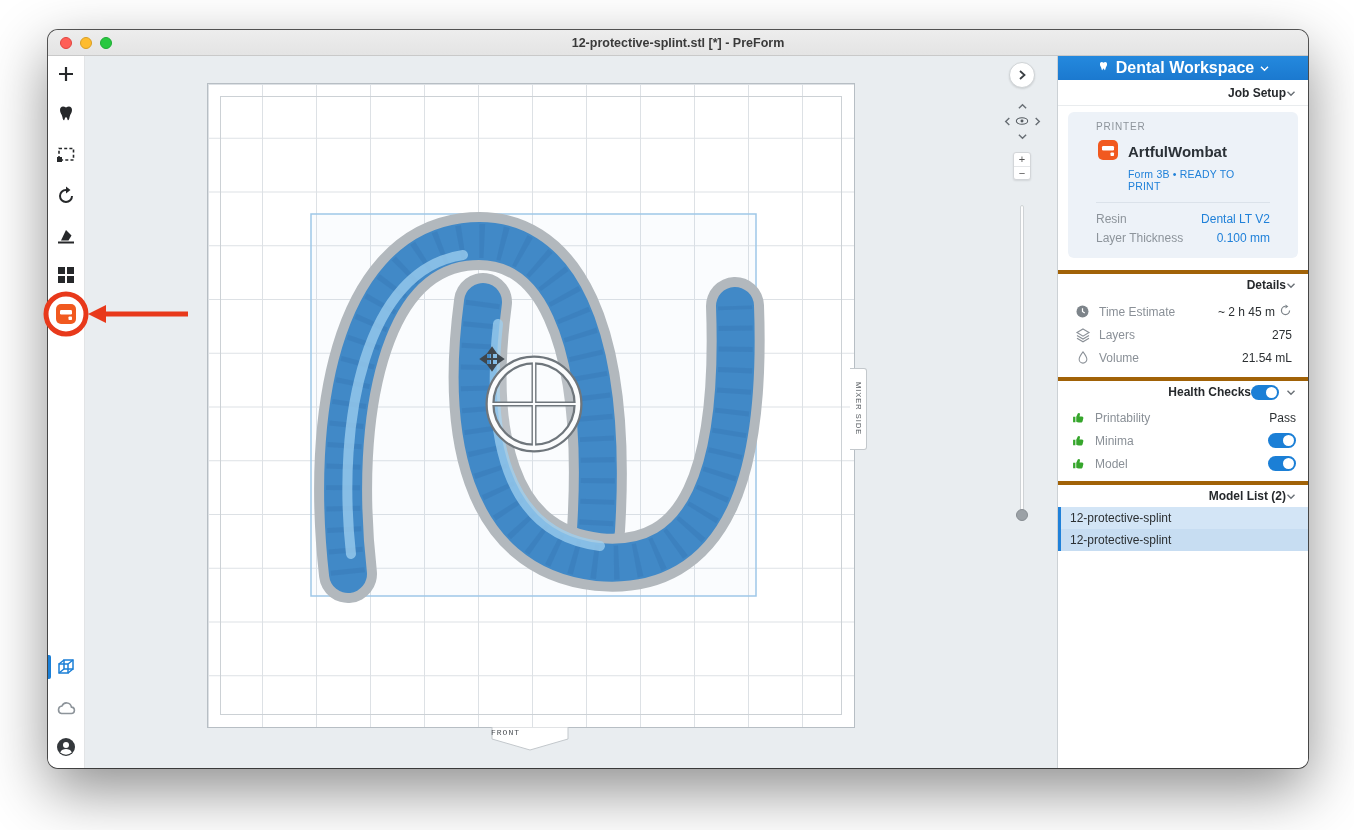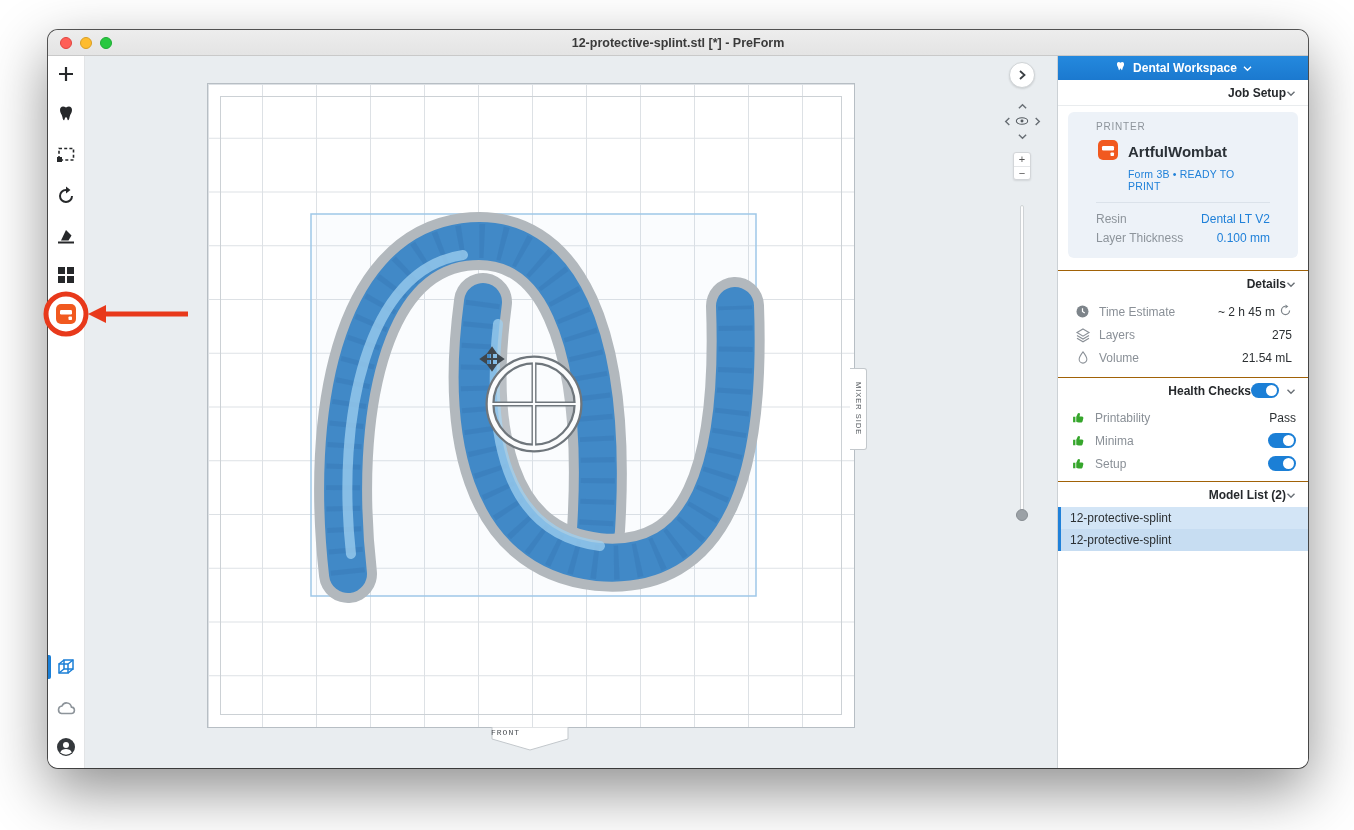--- a/index.html
+++ b/index.html
@@ -78,27 +78,27 @@
     position:absolute; left:931px; top:453px; width:12px; height:12px; border-radius:50%;
     background:#9ba1a6; border:1px solid #878d92; cursor:pointer;
   }
 
   
   .panel { width:251px; flex:none; background:#fff; border-left:1px solid #ccd1d5; display:flex; flex-direction:column; font-size:12px; }
   .ws-header {
     height:24px; background:linear-gradient(#2489de,#1b79cf); color:#fff;
     display:flex; align-items:center; justify-content:center; gap:6px; cursor:pointer; flex:none;
   }
-  .ws-header .lbl { font-size:12px; font-weight:bold; }
+  .ws-header .lbl { font-size:16px; font-weight:bold; }
 
   .sec-header {
     height:26px; display:flex; align-items:center; justify-content:flex-end;
     padding:0 12px; font-weight:bold; font-size:12px; color:#26292c; cursor:pointer; flex:none;
   }
-  .sec-header.bt { border-top:1px solid #a16207;padding-left:22px; }
+  .sec-header.bt { border-top:4px solid #a16207;padding-left:22px; }
   .sec-header.bb { border-bottom:1px solid #e9ecee; }
   .hdr-right { display:flex; align-items:center; gap:7px; }
 
   .printer-card { margin:6px 10px 12px; background:#edf2f8; border-radius:6px; padding:9px 28px 10px; cursor:pointer; }
   .printer-label { font-size:10px; letter-spacing:.8px; color:#8d949b; }
   .printer-row { display:flex; align-items:center; gap:8px; margin-top:6px; }
   .printer-name { font-size:15px; font-weight:bold; color:#2b3137; }
   .printer-status { margin:3px 0 0 32px; font-size:10.5px; color:#2081d9; letter-spacing:.2px; }
   .card-div { height:1px; background:#dbe2ea; margin:10px 0 7px; }
   .kv { display:flex; justify-content:space-between; line-height:19px;align-items:flex-end; }
@@ -473,21 +473,21 @@
           <span class="val">
               <span class="toggle"></span>
             </span>
         </div>
         <div class="info-row">
           <span class="ic">
             <svg width="15" height="15" viewBox="0 0 18 18">
                 <path d="M2.5 8 H5.3 V14.8 H2.5 Z M6.3 14.2 C7.1 14.7 8.1 15 9.4 15 H12 C12.9 15 13.7 14.4 13.9 13.5 L14.8 9.9 C15.05 8.9 14.25 7.9 13.2 7.9 H10.2 L10.8 5.2 C11 4.3 10.3 3.5 9.4 3.5 C8.85 3.5 8.35 3.8 8.1 4.3 L6.3 8.2 Z" fill="#36a62c"></path>
               </svg>
           </span>
-          <span class="lbl">Setup</span>
+          <span class="lbl">Model</span>
           <span class="val">
               <span class="toggle"></span>
             </span>
         </div>
       </div>
 
       <div class="sec-header bt">
         <span>Model List (2)</span>
         <span>
           <svg width="10" height="7" viewBox="0 0 10 8">

